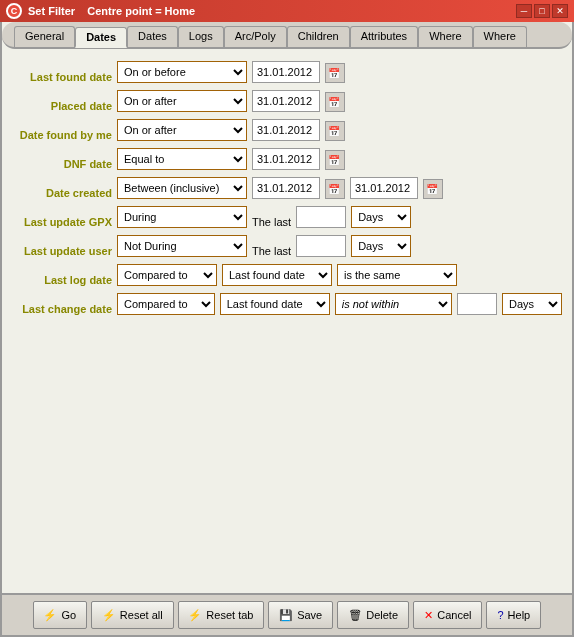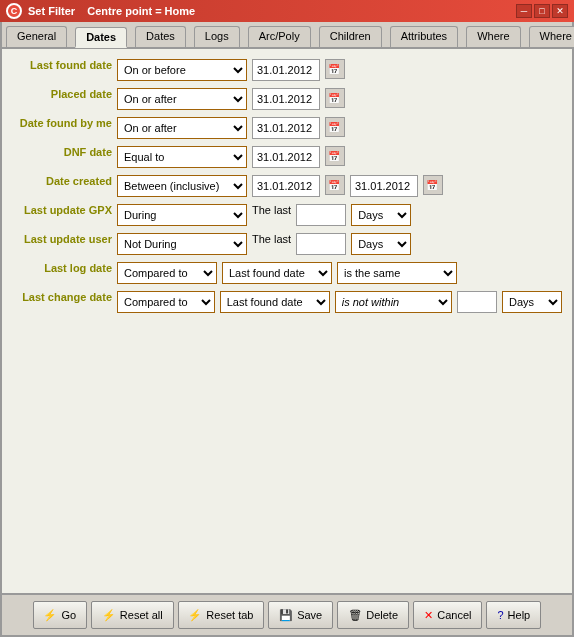--- a/index.html
+++ b/index.html
@@ -67,23 +67,24 @@
       border-top: none;
       height: calc(637px - 22px);
       display: flex;
       flex-direction: column;
     }
 
     
     .tab-bar {
       display: flex;
       background: #d4d0c8;
-      padding: 4px 4px 0 4px;
+      padding: 4px 4px 0 12px;
       border-bottom: 2px solid #999;
-      gap: 8px;
+      gap: 0;
+      border-radius: 13px;
     }
     .tab {
       padding: 3px 10px;
       background: #d4d0c8;
       border: 1px solid #999;
       border-bottom: none;
       cursor: pointer;
       font-size: 11px;
       color: #000;
       border-radius: 3px 3px 0 0;
@@ -101,21 +102,21 @@
       flex: 1;
       padding: 10px;
       display: flex;
       flex-direction: column;
       gap: 5px;
       background: #f0f0e8;
     }
 
     .form-row {
       display: flex;
-      align-items: flex-start;
+      align-items: flex-end;
       gap: 5px;
       min-height: 24px;
     }
 
     .label {
       color: #888800;
       font-size: 11px;
       font-weight: bold;
       min-width: 100px;
       text-align: right;

